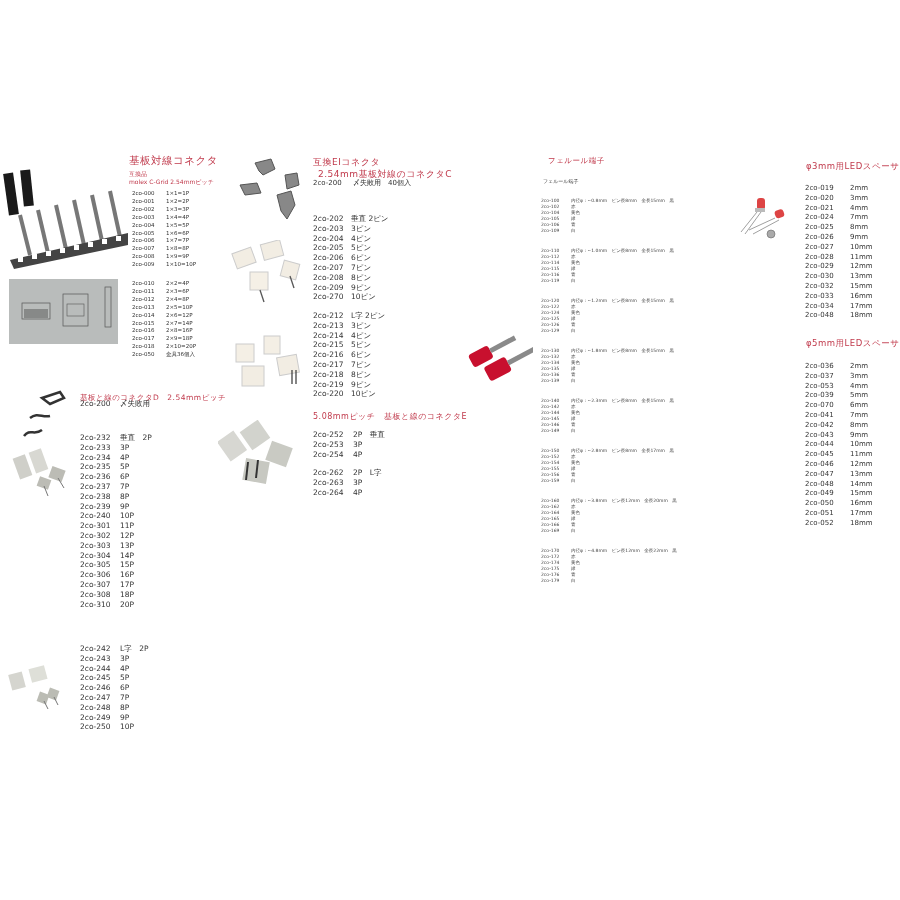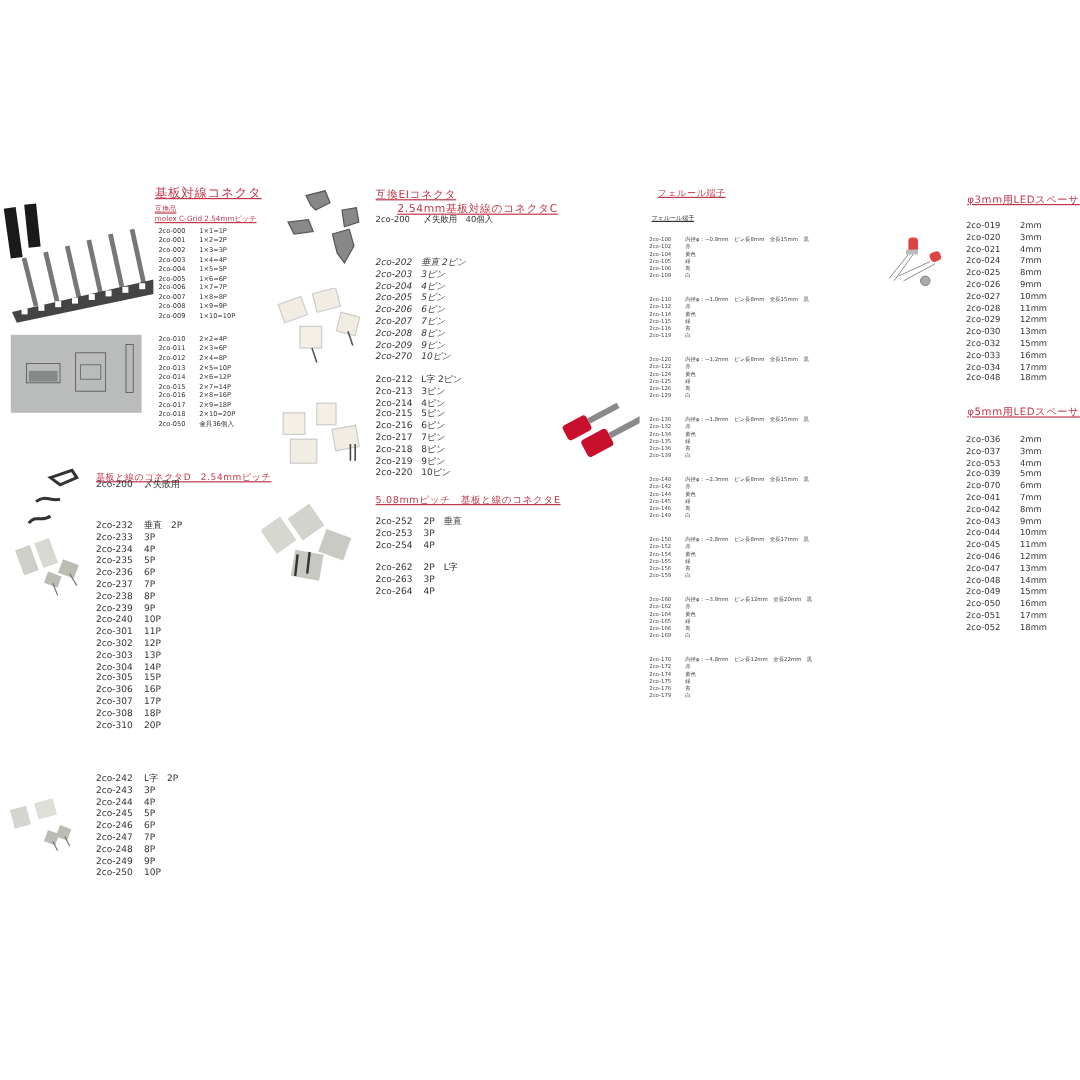--- a/index.html
+++ b/index.html
@@ -1,17 +1,17 @@
 <!DOCTYPE html>
 <html><head>
 <meta charset="utf-8">
 <style>
   html,body{margin:0;padding:0;background:#fff;}
   body{width:900px;height:900px;position:relative;overflow:hidden;font-family:"DejaVu Sans",sans-serif;color:#222;}
-  .abs{position:absolute;text-decoration:underline;}
+  .abs{position:absolute;}
   .title{color:#c0394b;font-size:10px;white-space:nowrap;letter-spacing:0.5px;}
   .title.big{font-size:10.5px;}
   .sub{color:#c0394b;font-size:6px;white-space:nowrap;}
   .tbl{position:absolute;font-size:7.5px;line-height:9.8px;white-space:nowrap;color:#333;}
   .tbl .row{display:flex;}
   .tbl .c1{width:40px;}
   .tbl.xs{font-size:4.5px;line-height:6.1px;color:#444;}
   .tbl.xs .c1{width:30px;}
   .tbl.med{font-size:7.5px;line-height:9.8px;}
   .tbl.med .c1{width:38px;}
@@ -290,21 +290,21 @@
       <span class="c1">2co-249</span>
       <span>9P</span>
     </div>
   <div class="row">
       <span class="c1">2co-250</span>
       <span>10P</span>
     </div>
 </div>
 
 <div class="abs title" style="left:313px;top:156px;font-size:9px;text-align:right;">互換EIコネクタ</div>
-<div class="abs title" style="left:318px;top:168px;font-size:9px;margin-left:13px;">2.54mm基板対線のコネクタC</div>
+<div class="abs title" style="left:318px;top:168px;font-size:9px;">2.54mm基板対線のコネクタC</div>
 
 <svg class="photo" style="left:235px;top:155px;" width="75" height="75">
   <g fill="#888" stroke="#555" stroke-width="1">
     <path d="M20,8 L36,4 L40,14 L28,20 L24,16 Z"></path>
     <path d="M5,30 L22,28 L26,38 L10,40 Z"></path>
     <path d="M50,20 L62,18 L64,30 L52,34 Z"></path>
     <path d="M42,40 L56,36 L60,50 L52,64 L46,56 Z"></path>
   </g>
 </svg>
 
@@ -317,21 +317,21 @@
 
 <svg class="photo" style="left:230px;top:240px;" width="75" height="65">
   <rect x="4" y="10" width="20" height="16" fill="#f2ede3" stroke="#ccc" transform="rotate(-20 14 18)"></rect>
   <rect x="32" y="2" width="20" height="16" fill="#f2ede3" stroke="#ccc" transform="rotate(-15 42 10)"></rect>
   <rect x="20" y="32" width="18" height="18" fill="#f5f0e6" stroke="#ccc"></rect>
   <rect x="52" y="22" width="16" height="16" fill="#f2ede3" stroke="#ccc" transform="rotate(15 60 30)"></rect>
   <line x1="60" y1="36" x2="64" y2="48" stroke="#555" stroke-width="1.3"></line>
   <line x1="30" y1="50" x2="34" y2="62" stroke="#555" stroke-width="1.3"></line>
 </svg>
 
-<div class="tbl med" style="left:313px;top:214px;font-style:italic;">
+<div class="tbl med" style="left:313px;top:214px;">
   <div class="row">
       <span class="c1">2co-202</span>
       <span>垂直 2ピン</span>
     </div>
   <div class="row">
       <span class="c1">2co-203</span>
       <span>3ピン</span>
     </div>
   <div class="row">
       <span class="c1">2co-204</span>

